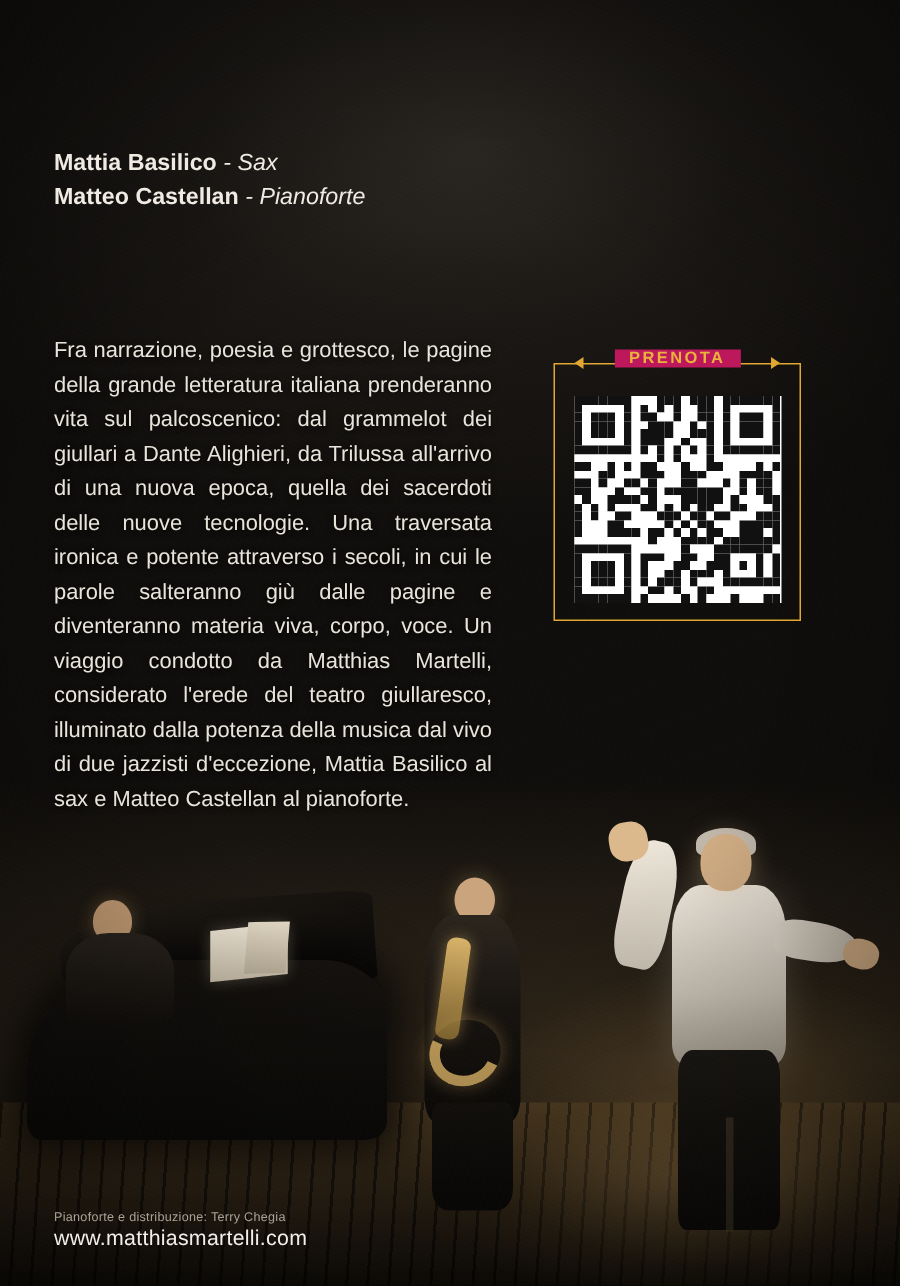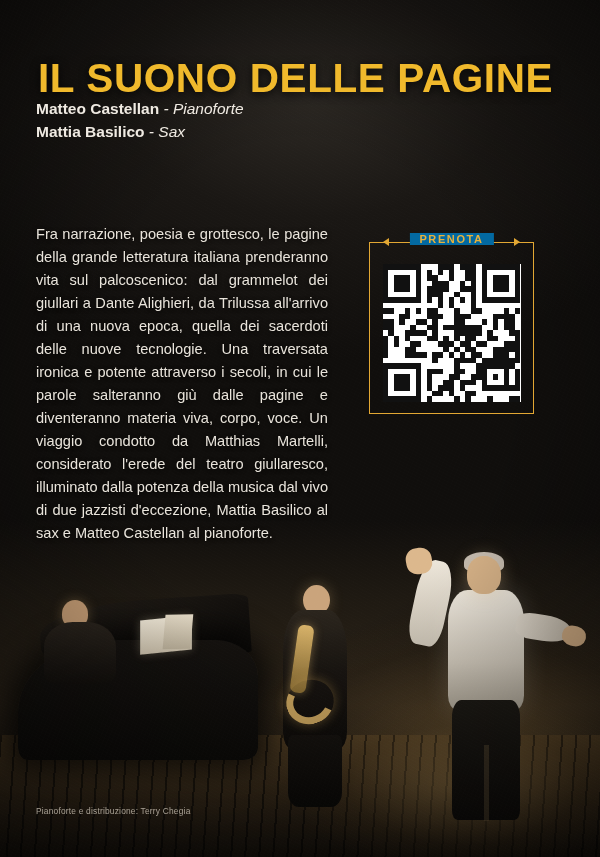--- a/index.html
+++ b/index.html
@@ -242,21 +242,21 @@
     width: 165px; height: 172px;
   }
   .qr-frame {
     position:absolute; left:0; top:0; right:0; bottom:0;
     border: 1.6px solid #e2a733;
   }
   .qr-label {
     position: absolute;
     left: 50%; top: -9px;
     transform: translateX(-50%);
-    background: #0369a1;
+    background: #be185d;
     color: #e9b23c;
     font-size: 11px;
     font-weight: 700;
     letter-spacing: 1.6px;
     padding: 0 10px;
     white-space: nowrap;
   }
   .qr-arrow-l, .qr-arrow-r {
     position:absolute; top: -4px; width:0; height:0;
     border-top: 4px solid transparent;
@@ -328,28 +328,27 @@
     <div class="actor-hand-side"></div>
     <div class="actor-hair"></div>
     <div class="actor-head"></div>
     <div class="actor-legs"></div>
     <div class="actor-leg-split"></div>
   </div>
 
   <div class="vignette"></div>
   <div class="bg-grain"></div>
 
-  <h1 class="title">IL SUONO DELLE PAGINE</h1>
 
   <div class="credits">
     <div class="name-row">
-      <span>Matteo Castellan</span><span class="role"> - </span><span class="role">Pianoforte</span>
+      <span>Mattia Basilico</span><span class="role"> - </span><span class="role">Sax</span>
     </div>
     <div class="name-row">
-      <span>Mattia Basilico</span><span class="role"> - </span><span class="role">Sax</span>
+      <span>Matteo Castellan</span><span class="role"> - </span><span class="role">Pianoforte</span>
     </div>
   </div>
 
   <p class="body-copy">Fra narrazione, poesia e grottesco, le pagine della grande letteratura italiana prenderanno vita sul palcoscenico: dal grammelot dei giullari a Dante Alighieri, da Trilussa all'arrivo di una nuova epoca, quella dei sacerdoti delle nuove tecnologie. Una traversata ironica e potente attraverso i secoli, in cui le parole salteranno giù dalle pagine e diventeranno materia viva, corpo, voce. Un viaggio condotto da Matthias Martelli, considerato l'erede del teatro giullaresco, illuminato dalla potenza della musica dal vivo di due jazzisti d'eccezione, Mattia Basilico al sax e Matteo Castellan al pianoforte.</p>
 
   <div class="qr-block">
     <div class="qr-frame"></div>
     <div class="qr-arrow-l"></div>
     <div class="qr-arrow-r"></div>
     <div class="qr-label">PRENOTA</div>
@@ -976,14 +975,15 @@
         <i></i>
         <i style="background: rgb(255, 255, 255);"></i>
         <i style="background: rgb(255, 255, 255);"></i>
         <i style="background: rgb(255, 255, 255);"></i>
         <i></i>
         <i></i>
       </div>
   </div>
 
   <div class="credit-line">Pianoforte e distribuzione: Terry Chegia</div>
+  <div class="website">www.matthiasmartelli.com</div>
 
 </div>
 
 </body></html>

